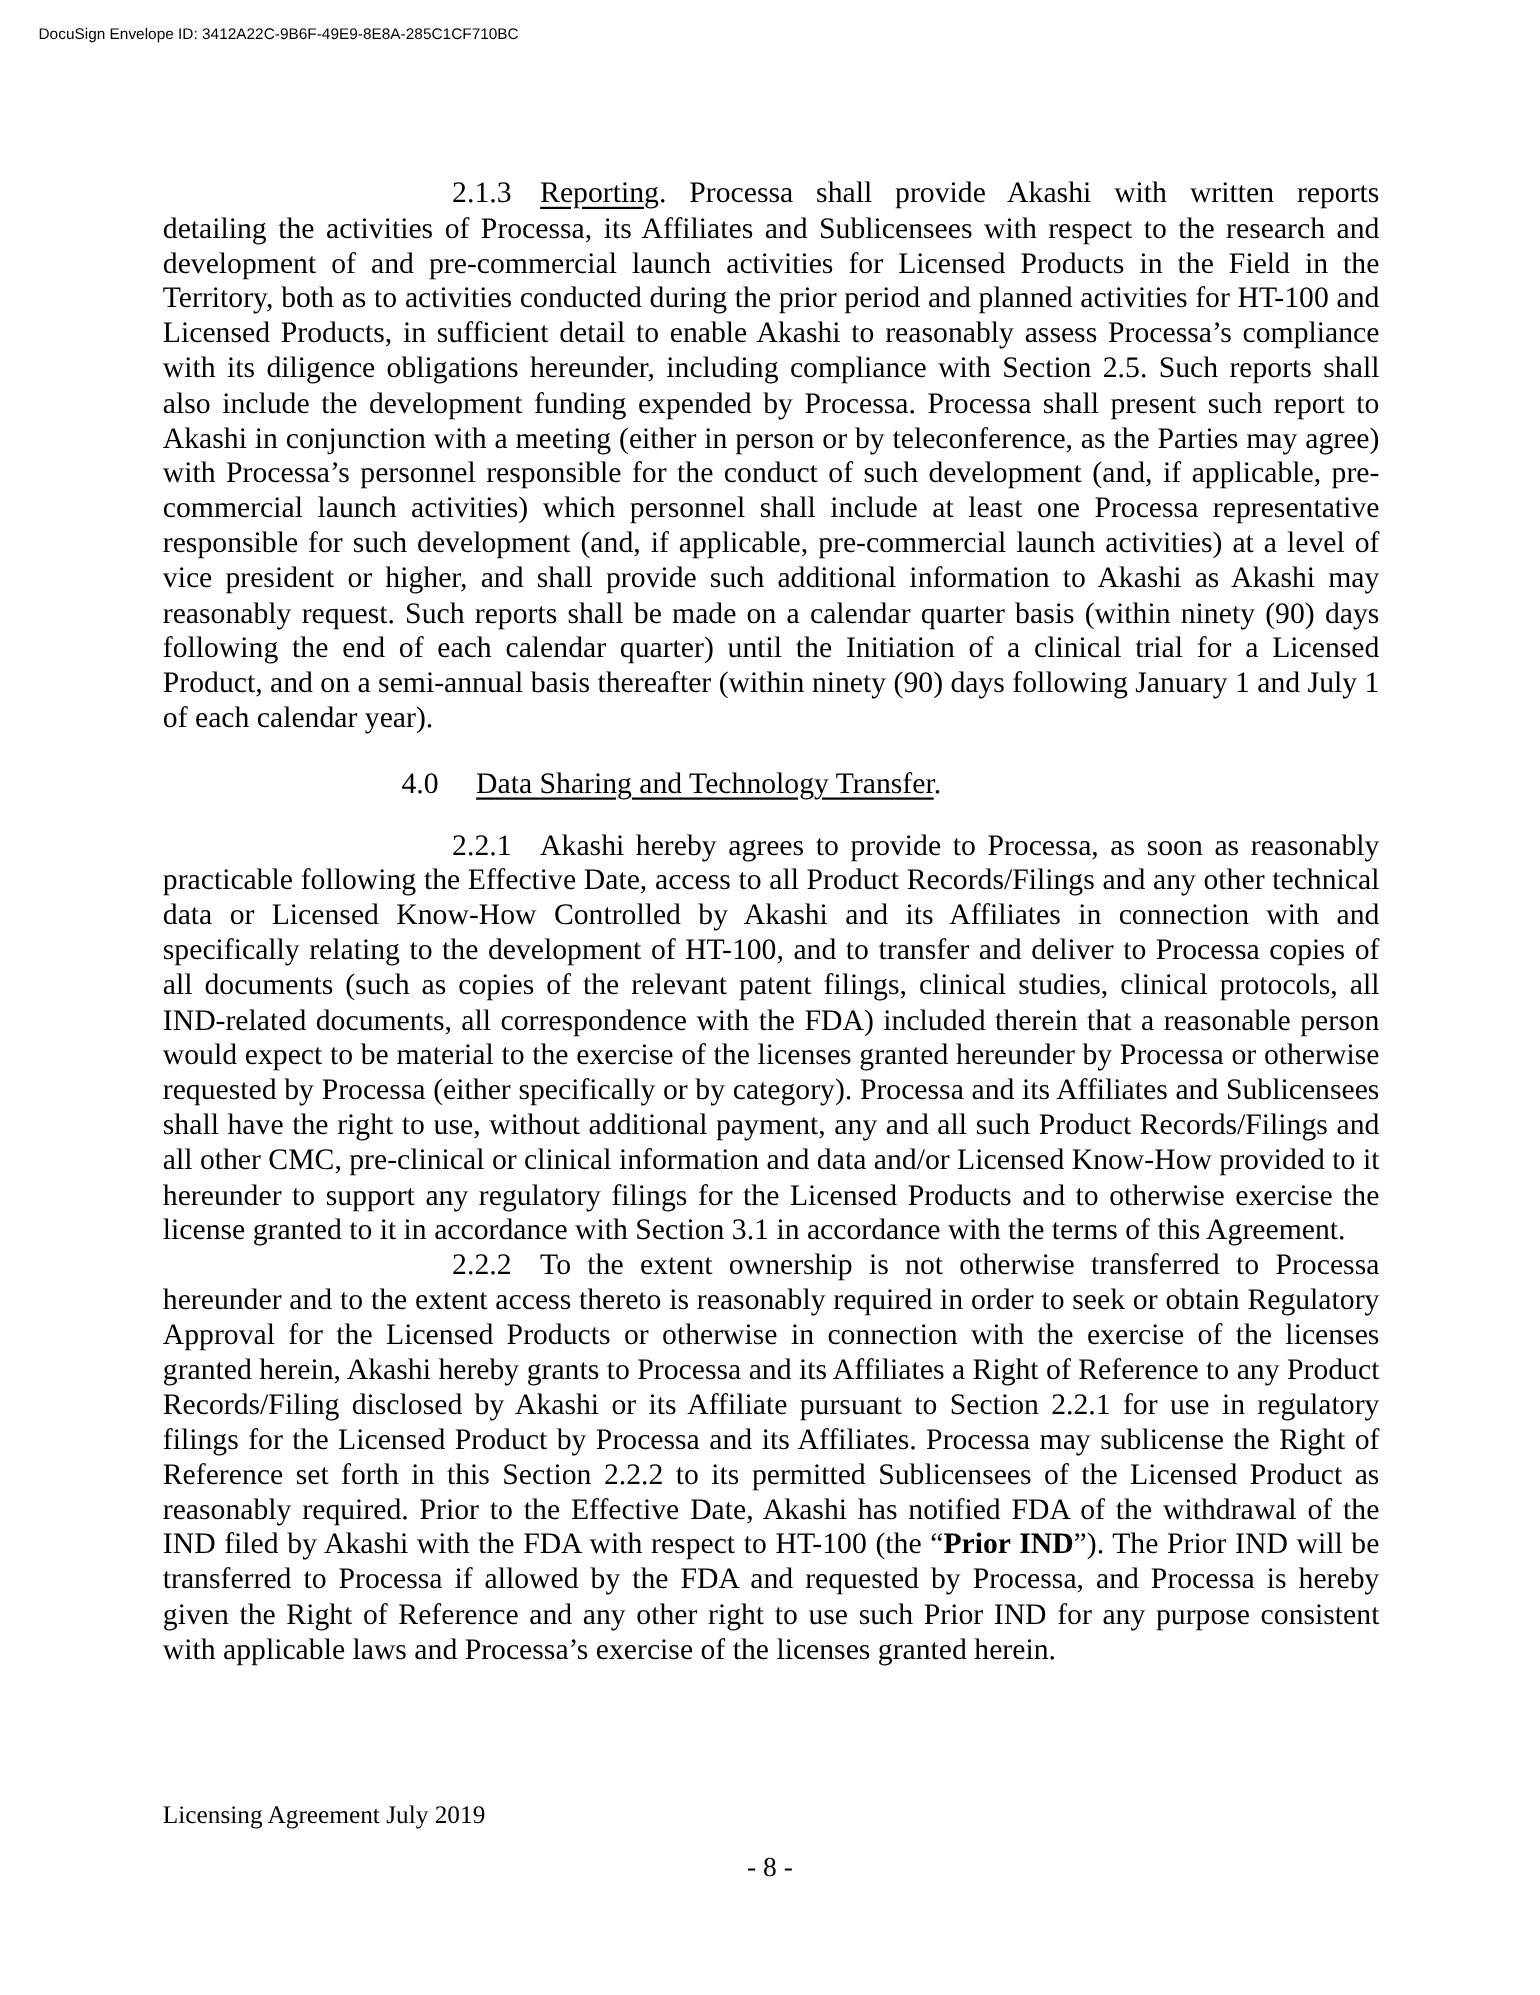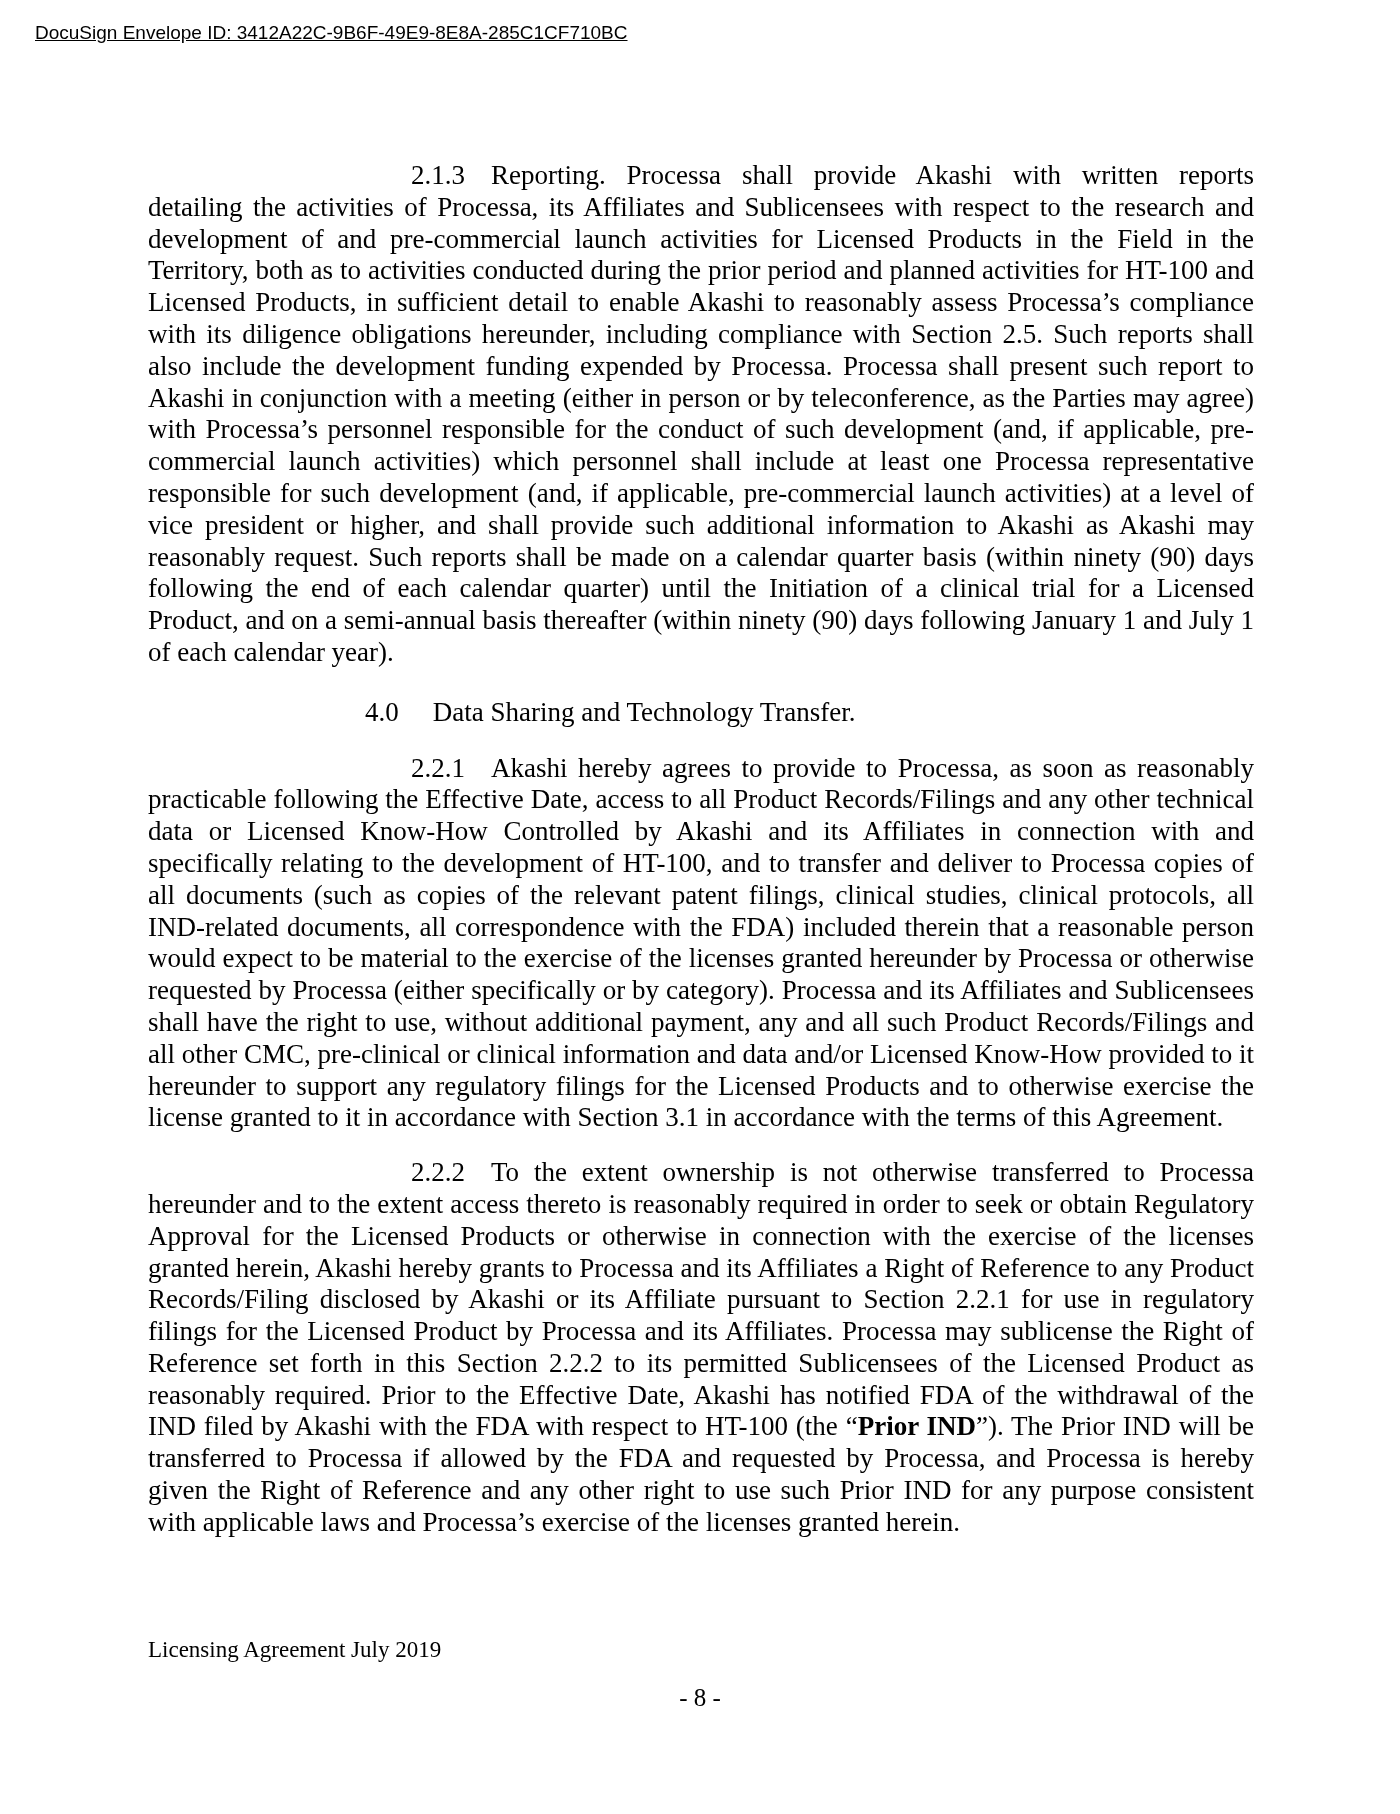--- a/index.html
+++ b/index.html
@@ -13,23 +13,22 @@
     position: relative;
     overflow: hidden;
     color: #000000;
     font-family: "Liberation Serif", "DejaVu Serif", serif;
   }
   .docusign-header {
     position: absolute;
     left: 35px;
     top: 22px;
     font-family: "Liberation Sans", "DejaVu Sans", sans-serif;
-    font-size: 19px;
+    font-size: 14px;
     white-space: nowrap;
-    text-decoration: underline;
   }
   .content {
     position: absolute;
     left: 148px;
     top: 160px;
     width: 1106px;
   }
   .para {
     margin: 0;
     font-size: 27px;
@@ -38,24 +37,25 @@
     text-indent: 263px;
   }
   .section-heading {
     margin: 28px 0 0 0;
     font-size: 27px;
     line-height: 31.8px;
     text-align: left;
     text-indent: 217px;
   }
   .para-2 { margin-top: 24px; font-family: Liberation Serif, serif; }
-  .para-3 { margin-top: 23px; }
+  .para-3 { }
   .tab     { display: inline-block; width: 26px; }
   .tab-wide{ display: inline-block; width: 34px; }
   .underline {
+    text-decoration: underline;
     text-decoration-thickness: 2px;
     text-underline-offset: 4px;
     margin-top: 36px;
   }
   .bold { font-weight: bold; }
   .page-number {
     position: absolute;
     left: 0;
     right: 0;
     top: 1683px;

